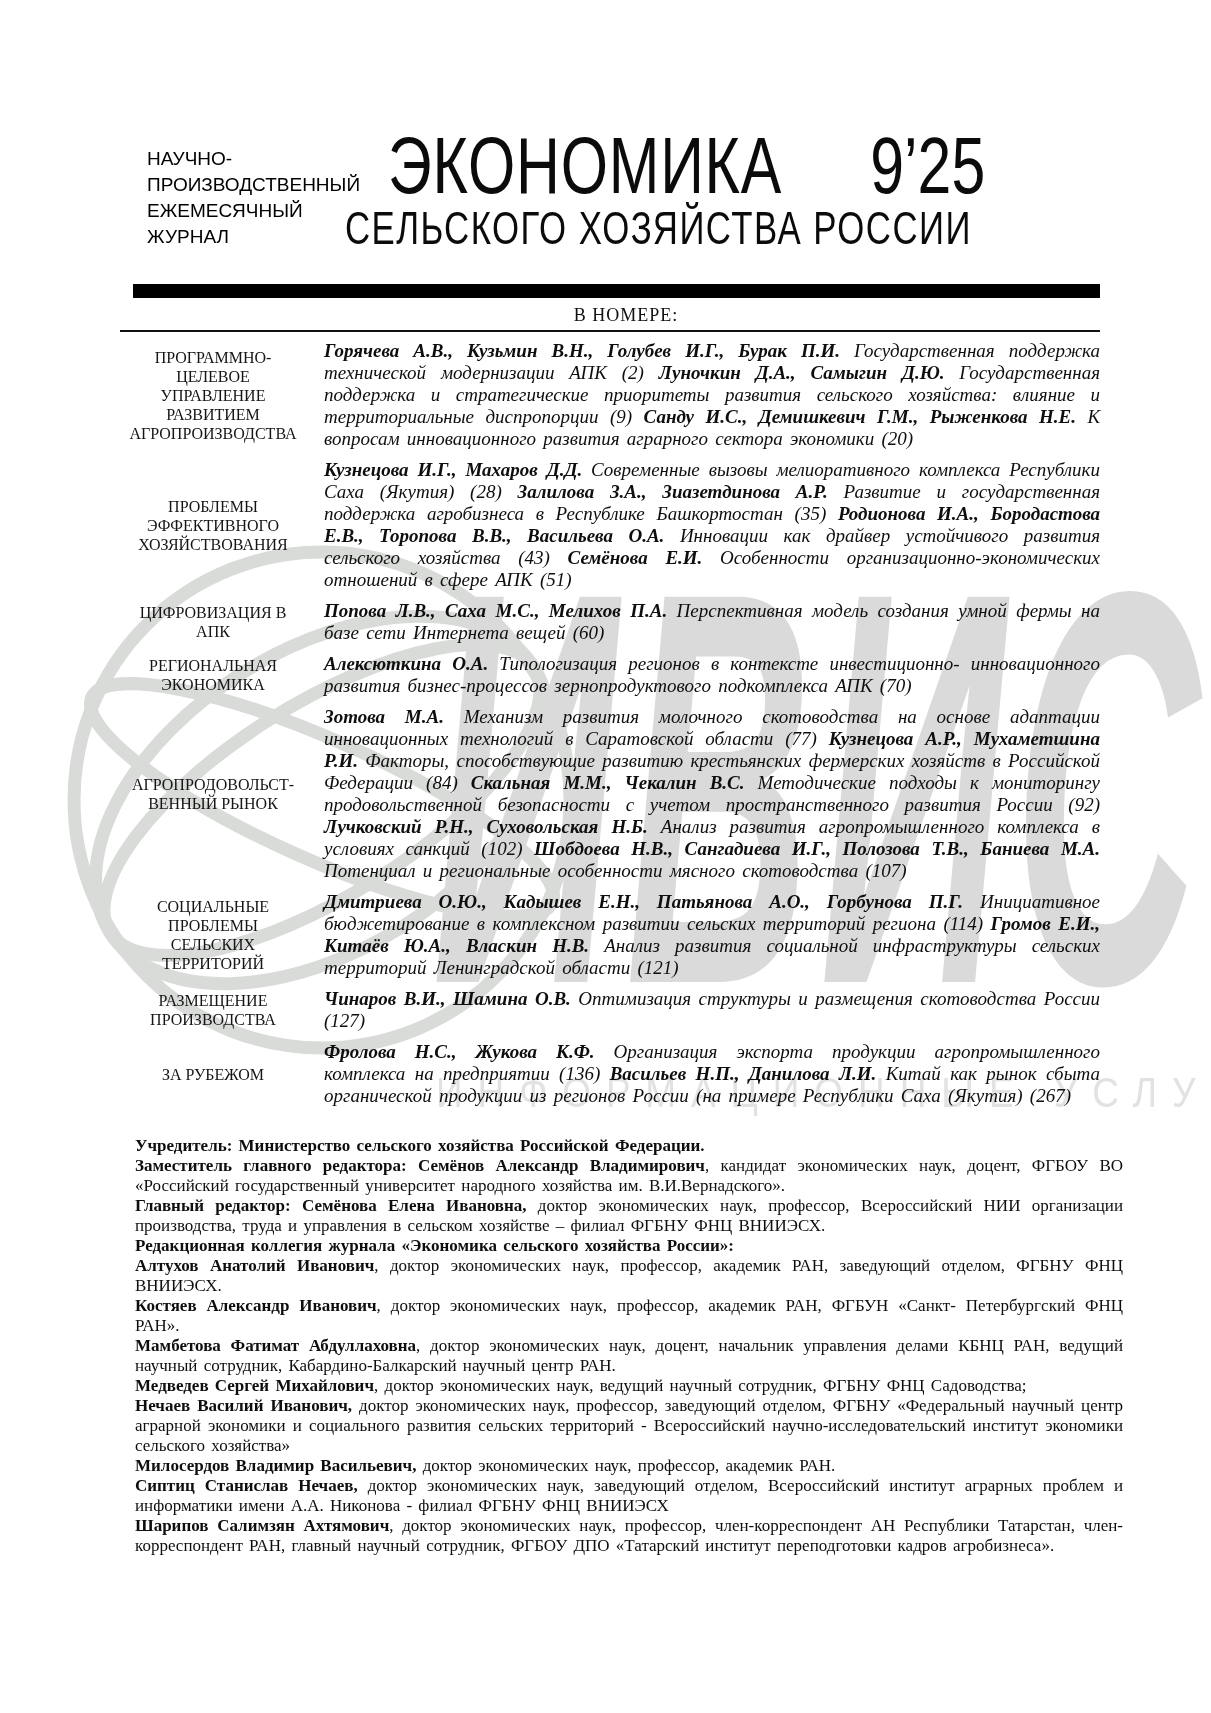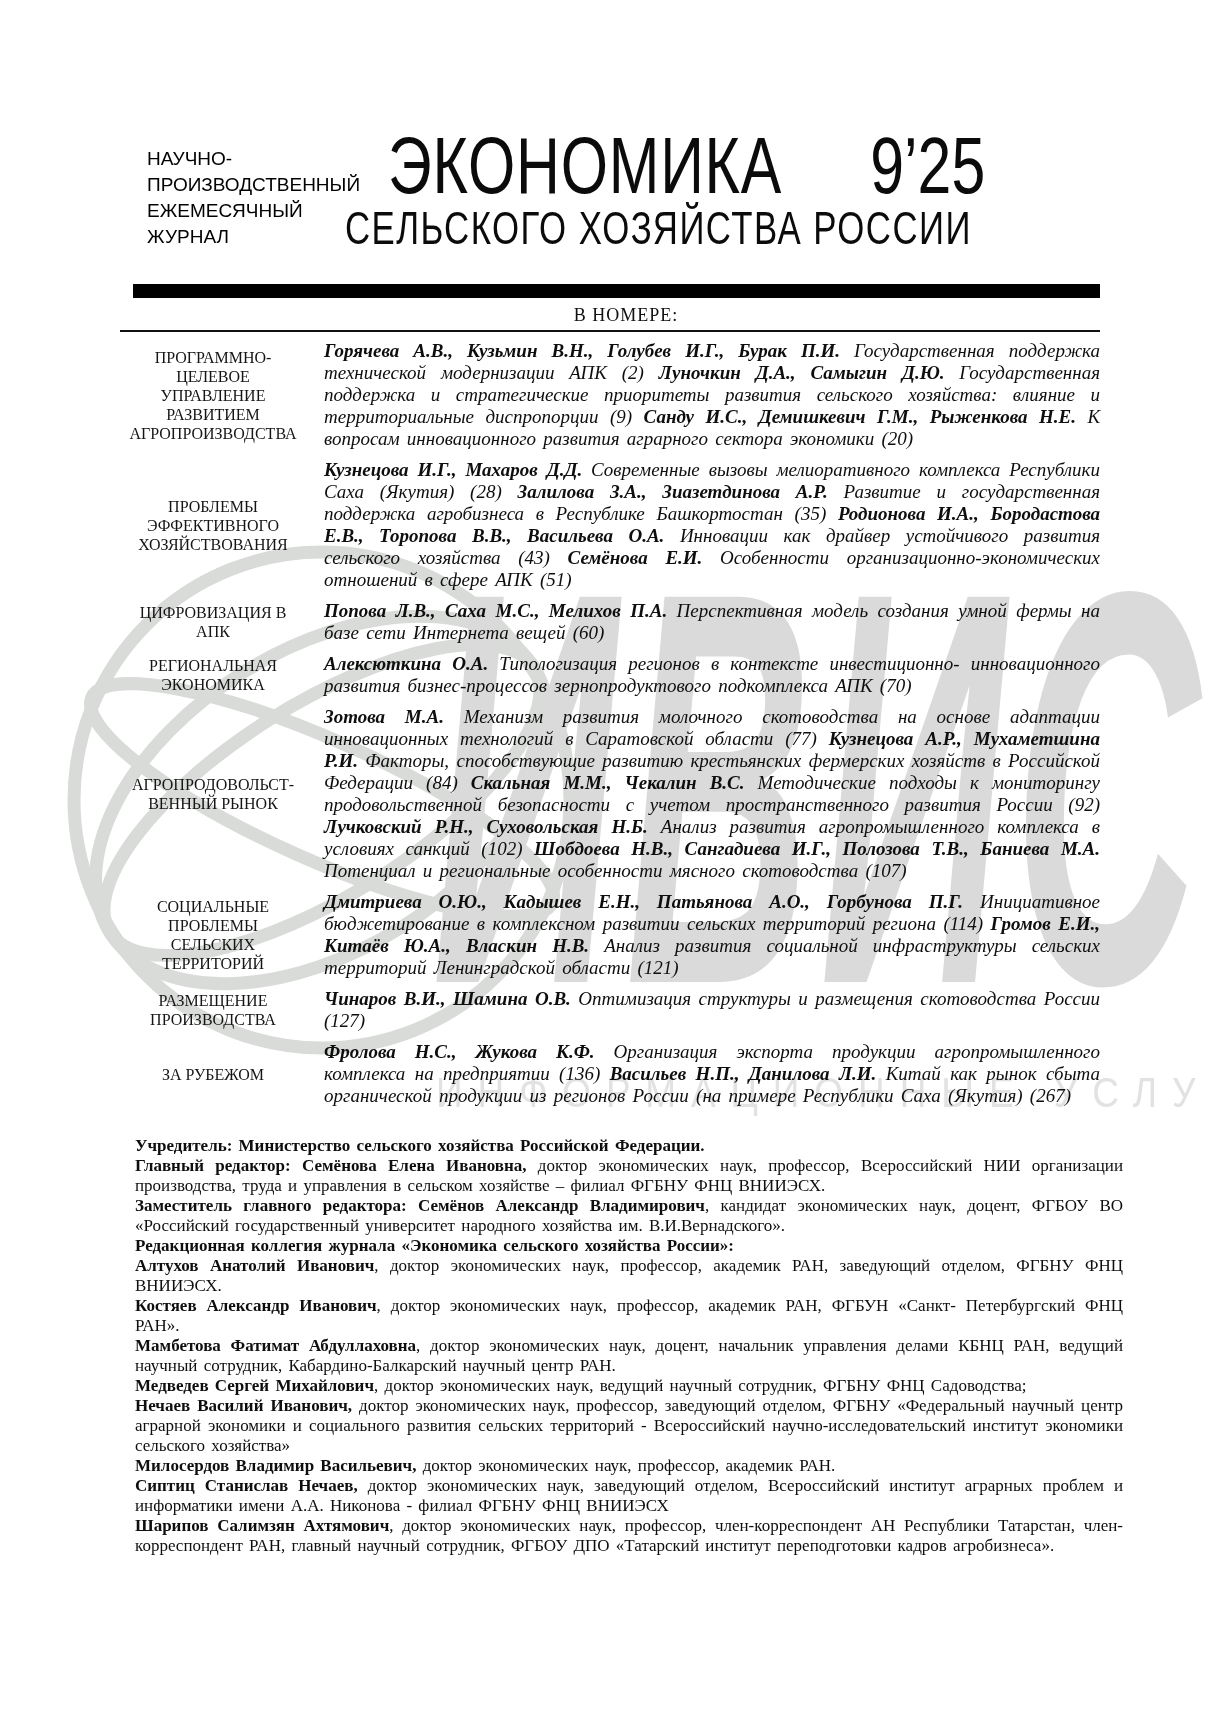--- a/index.html
+++ b/index.html
@@ -158,22 +158,22 @@
         <div class="toc-text"><b>Дмитриева О.Ю., Кадышев Е.Н., Патьянова А.О., Горбунова П.Г. </b><span>Инициативное бюджетирование в комплексном развитии сельских территорий региона (114) </span><b>Громов Е.И., Китаёв Ю.А., Власкин Н.В. </b><span>Анализ развития социальной инфраструктуры сельских территорий Ленинградской области (121)</span></div>
         <div class="toc-label">РАЗМЕЩЕНИЕ
 ПРОИЗВОДСТВА</div>
         <div class="toc-text"><b>Чинаров В.И., Шамина О.В. </b><span> Оптимизация структуры и размещения скотоводства России (127)</span></div>
         <div class="toc-label">ЗА РУБЕЖОМ</div>
         <div class="toc-text"><b>Фролова Н.С., Жукова К.Ф. </b><span>Организация экспорта продукции агропромышленного комплекса на предприятии (136) </span><b>Васильев Н.П., Данилова Л.И. </b><span>Китай как рынок сбыта органической продукции из регионов России (на примере Республики Саха (Якутия) (267)</span></div>
       </div>
 
     <div class="imprint">
         <p><b>Учредитель: Министерство сельского хозяйства Российской Федерации.</b></p>
+        <p><b>Заместитель главного редактора: Семёнов Александр Владимирович</b><span>, кандидат экономических наук, доцент, ФГБОУ ВО «Российский государственный университет народного хозяйства им. В.И.Вернадского».</span></p>
         <p><b>Главный редактор: Семёнова Елена Ивановна,</b><span> доктор экономических наук, профессор, Всероссийский НИИ организации производства, труда и управления в сельском хозяйстве – филиал ФГБНУ ФНЦ ВНИИЭСХ.</span></p>
-        <p><b>Заместитель главного редактора: Семёнов Александр Владимирович</b><span>, кандидат экономических наук, доцент, ФГБОУ ВО «Российский государственный университет народного хозяйства им. В.И.Вернадского».</span></p>
         <p><b>Редакционная коллегия журнала «Экономика сельского хозяйства России»:</b></p>
         <p><b>Алтухов Анатолий Иванович</b><span>, доктор экономических наук, профессор, академик РАН, заведующий отделом, ФГБНУ ФНЦ ВНИИЭСХ.</span></p>
         <p><b>Костяев Александр Иванович</b><span>, доктор экономических наук, профессор, академик РАН, ФГБУН «Санкт- Петербургский ФНЦ РАН».</span></p>
         <p><b>Мамбетова Фатимат Абдуллаховна</b><span>, доктор экономических наук, доцент, начальник управления делами КБНЦ РАН, ведущий научный сотрудник, Кабардино-Балкарский научный центр РАН.</span></p>
         <p><b>Медведев Сергей Михайлович</b><span>, доктор экономических наук, ведущий научный сотрудник, ФГБНУ ФНЦ Садоводства;</span></p>
         <p><b>Нечаев Василий Иванович,</b><span> доктор экономических наук, профессор, заведующий отделом, ФГБНУ «Федеральный научный центр аграрной экономики и социального развития сельских территорий - Всероссийский научно-исследовательский институт экономики сельского хозяйства»</span></p>
         <p><b>Милосердов Владимир Васильевич,</b><span> доктор экономических наук, профессор, академик РАН.</span></p>
         <p><b>Сиптиц Станислав Нечаев,</b><span> доктор экономических наук, заведующий отделом, Всероссийский институт аграрных проблем и информатики имени А.А. Никонова - филиал  ФГБНУ ФНЦ ВНИИЭСХ</span></p>
         <p><b>Шарипов Салимзян Ахтямович</b><span>, доктор экономических наук, профессор, член-корреспондент АН Республики Татарстан, член-корреспондент РАН,  главный научный сотрудник, ФГБОУ ДПО «Татарский институт переподготовки кадров агробизнеса».</span></p>
       </div>

